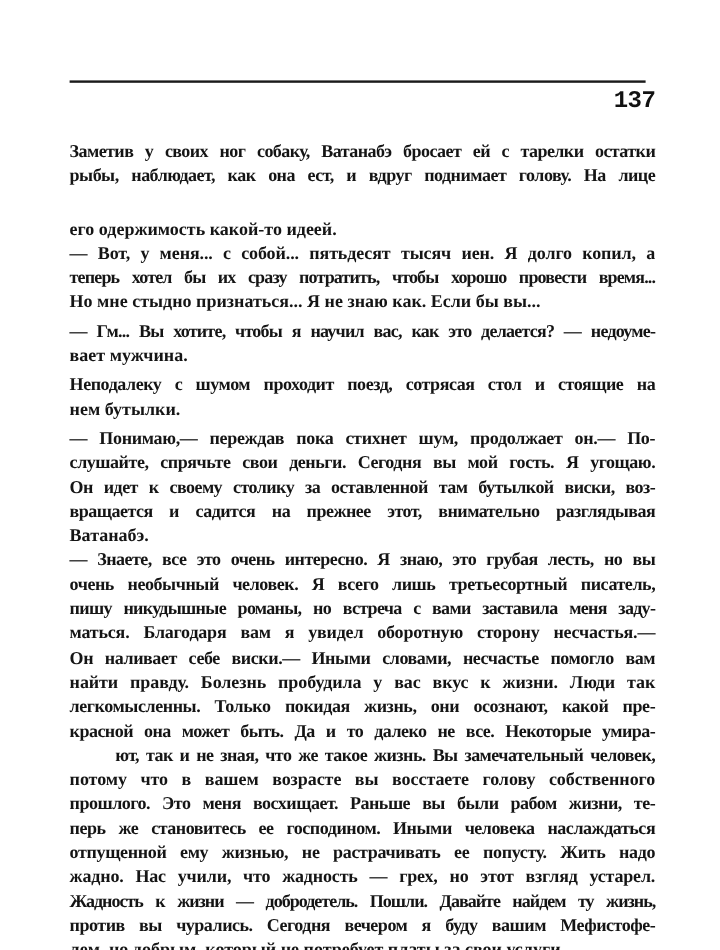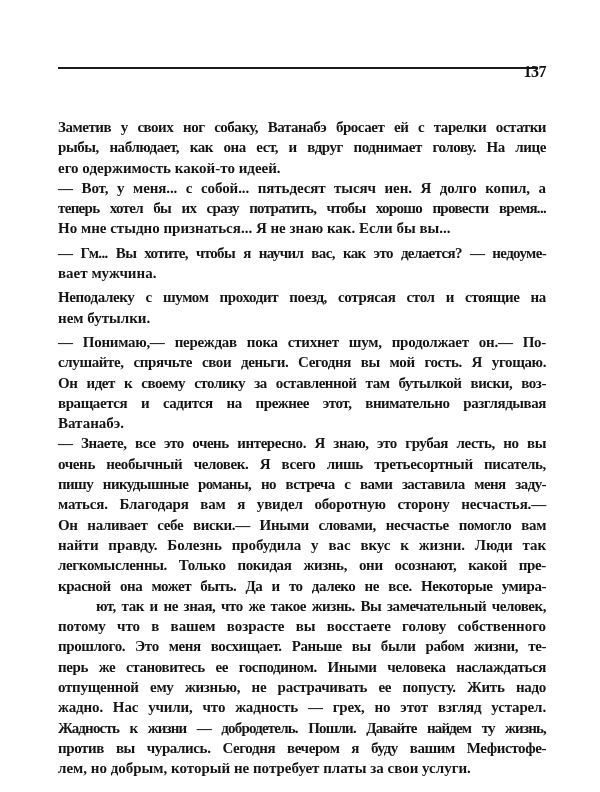--- a/index.html
+++ b/index.html
@@ -1,41 +1,41 @@
 <!DOCTYPE html>
 <html><head>
 <meta charset="utf-8">
 <style>
   html, body { margin: 0; padding: 0; background: #ffffff; }
   body { width: 600px; height: 792px; position: relative; overflow: hidden; }
   .page { position: absolute; left: 0; top: 0; width: 600px; height: 792px; background: #fff; }
   .rule { position: absolute; left: 58px; top: 67px; width: 480px; height: 2px; background: #1a1a1a; }
-  .page-num { position: absolute; left: 510px; top: 63px; width: 36px; text-align: right;
-    font-family: Liberation Serif, serif; font-weight: bold; font-size: 16px; color: #111;
+  .page-num { position: absolute; left: 510px; top: 73px; width: 36px; text-align: right;
+    font-family: Liberation Mono, monospace; font-weight: bold; font-size: 20px; color: #111;
     letter-spacing: -0.5px; }
   .text { position: absolute; left: 58px; top: 117px; width: 488px;
     font-family: Liberation Serif, serif; font-size: 15px; line-height: 20.3px;
     color: #151515; font-weight: bold; word-spacing: 0px; }
   .line { display: block; white-space: nowrap; text-align: justify; text-align-last: justify; height: 20.3px; }
   .line.last { text-align-last: left; }
   .para { display: block; margin: 0; }
   .gap { height: 4px; }
 </style>
 </head>
 <body>
 
 <div class="page">
   <div class="rule"></div>
   <div class="page-num">137</div>
 
   <div class="text">
     <div class="para">
       <span class="line" style="display: block; letter-spacing: -0.476923px;">Заметив у своих ног собаку, Ватанабэ бросает ей с тарелки остатки</span>
       <span class="line" style="display: block; letter-spacing: -0.428571px;">рыбы, наблюдает, как она ест, и вдруг поднимает голову. На лице</span>
-      <span class="line last" style="display: block;">его одержимость какой-то идеей.</span>
+      <span class="line last" style="display: block; margin-top: 24px;">его одержимость какой-то идеей.</span>
     </div>
     <div class="para">
       <span class="line" style="display: block; letter-spacing: -0.0923077px;">— Вот, у меня... с собой... пятьдесят тысяч иен. Я долго копил, а</span>
       <span class="line" style="display: block; letter-spacing: -0.69697px;">теперь хотел бы их сразу потратить, чтобы хорошо провести время...</span>
       <span class="line last" style="display: block;">Но мне стыдно признаться... Я не знаю как. Если бы вы...</span>
     </div>
     <div class="gap"></div>
     <div class="para">
       <span class="line" style="display: block; letter-spacing: -0.641791px;">— Гм... Вы хотите, чтобы я научил вас, как это делается? — недоуме-</span>
       <span class="line last" style="display: block;">вает мужчина.</span>

